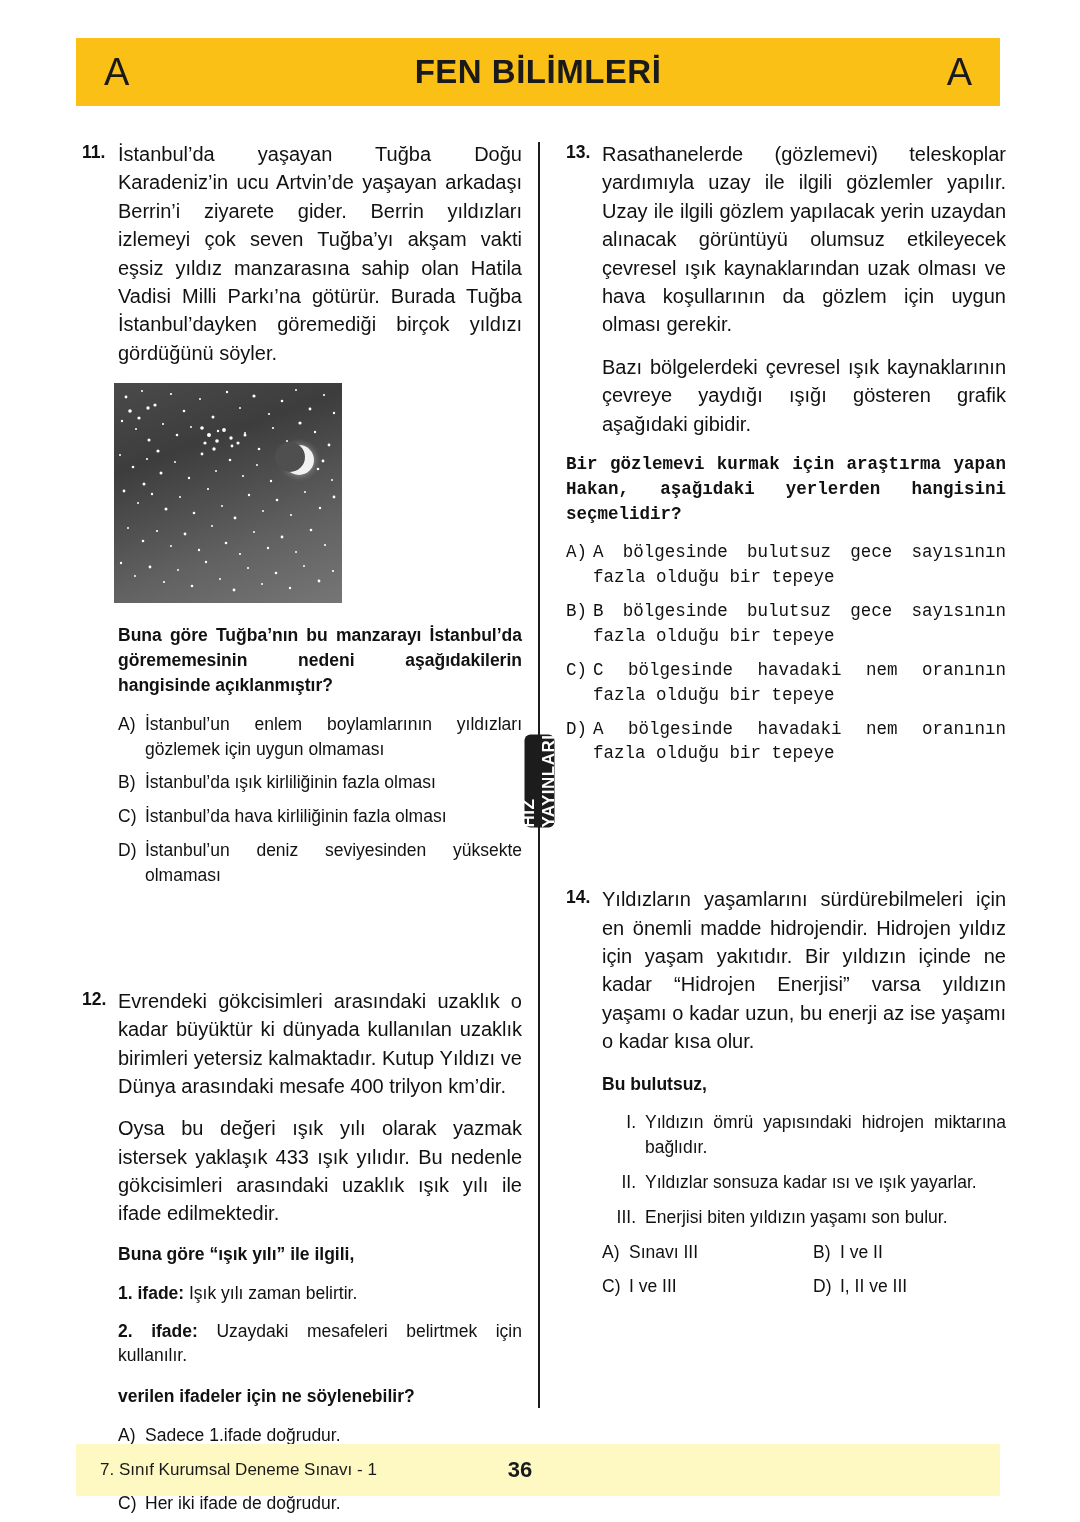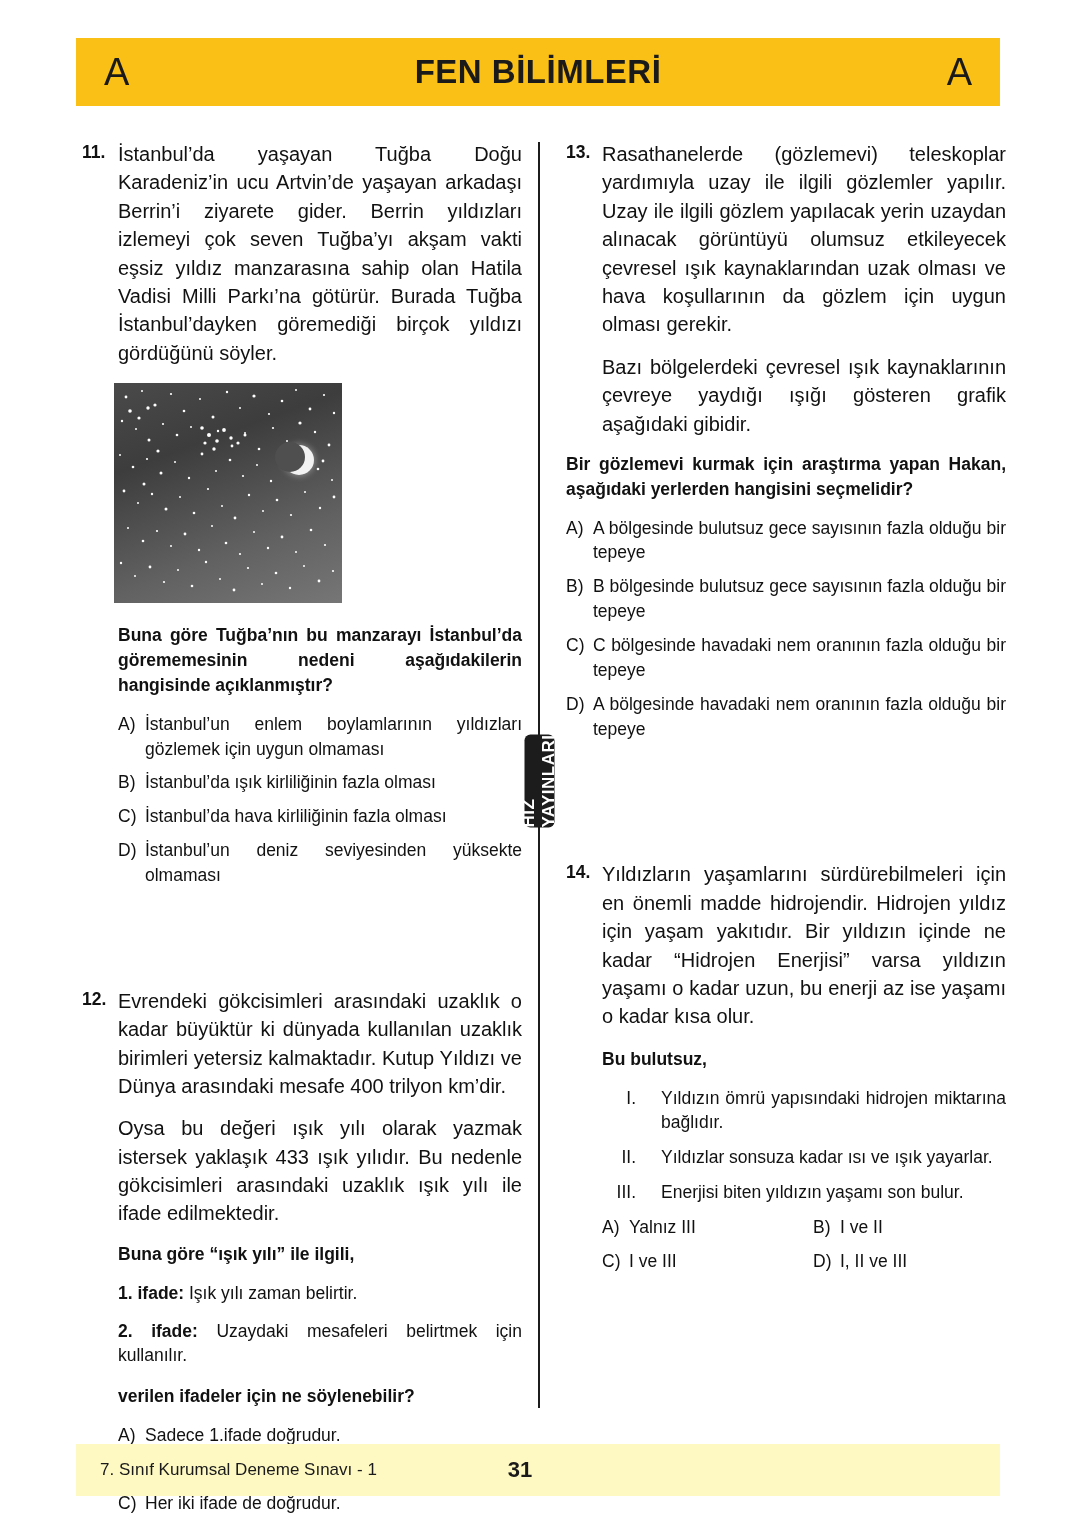--- a/index.html
+++ b/index.html
@@ -170,21 +170,21 @@
     line-height: 1.42;
     margin-bottom: 10px;
   }
   .stmt-label {
     flex: 0 0 auto;
     min-width: 34px;
     text-align: right;
     padding-right: 9px;
     white-space: pre;
   }
-  .stmt-text { flex: 1; text-align: justify; margin-left: 16px; }
+  .stmt-text { flex: 1; text-align: justify; }
   .stmt-text.nojust { text-align: left; }
 
   .ifade {
     font-size: 17.5px;
     line-height: 1.42;
     text-align: justify;
     margin: 0 0 13px 0;
   }
   .ifade b { font-weight: bold; }
 
@@ -536,21 +536,21 @@
   <div class="q">
     <div class="q-row">
       <div class="q-num">13.</div>
       <div class="q-body">
         <p class="para">Rasathanelerde (gözlemevi) teleskoplar yardımıyla uzay ile ilgili gözlemler yapılır. Uzay ile ilgili gözlem yapılacak yerin uzaydan alınacak görüntüyü olumsuz etkileyecek çevresel ışık kaynaklarından uzak olması ve hava koşullarının da gözlem için uygun olması gerekir.</p>
         <p class="para last">Bazı bölgelerdeki çevresel ışık kaynaklarının çevreye yaydığı ışığı gösteren grafik aşağıdaki gibidir.</p>
       </div>
     </div>
 
 
-    <div class="q-row" style="margin-top:14px;">
+    <div class="q-row" style="margin-top:14px;font-family:Liberation Mono, monospace;">
       <div class="q-num"></div>
       <div class="q-body" style="margin-left:-36px;">
         <p class="bold-prompt" style="margin-top:0;">Bir gözlemevi kurmak için araştırma yapan Hakan, aşağıdaki yerlerden hangisini seçmelidir?</p>
         <div class="opts">
           <div class="opt">
             <span class="opt-letter">A)</span>
             <span class="opt-text">A bölgesinde bulutsuz gece sayısının fazla olduğu bir tepeye</span>
           </div>
           <div class="opt">
             <span class="opt-letter">B)</span>
@@ -586,21 +586,21 @@
         </div>
         <div class="stmt">
           <span class="stmt-label">III.</span>
           <span class="stmt-text nojust">Enerjisi biten yıldızın yaşamı son bulur.</span>
         </div>
 
 
         <div class="opts-grid">
           <div class="opt">
             <span class="opt-letter">A)</span>
-            <span class="opt-text nojust">Yalnız III</span>
+            <span class="opt-text nojust">Sınavı III</span>
           </div>
           <div class="opt">
             <span class="opt-letter">B)</span>
             <span class="opt-text nojust">I ve II</span>
           </div>
           <div class="opt">
             <span class="opt-letter">C)</span>
             <span class="opt-text nojust">I ve III</span>
           </div>
           <div class="opt">
@@ -609,14 +609,14 @@
           </div>
         </div>
       </div>
     </div>
   </div>
 
 </div>
 
 <div class="footer-band">
   <span class="footer-text">7. Sınıf Kurumsal Deneme Sınavı - 1</span>
-  <span class="footer-page">31</span>
+  <span class="footer-page">36</span>
 </div>
 
 </body></html>

